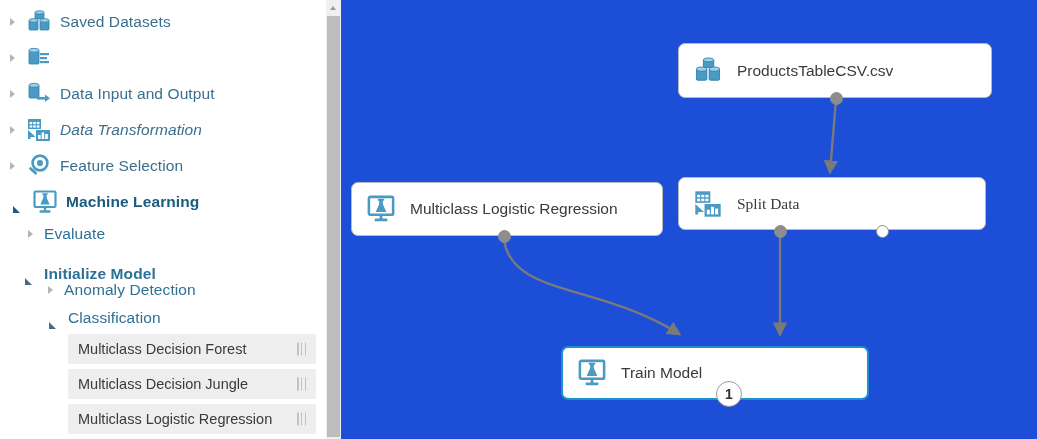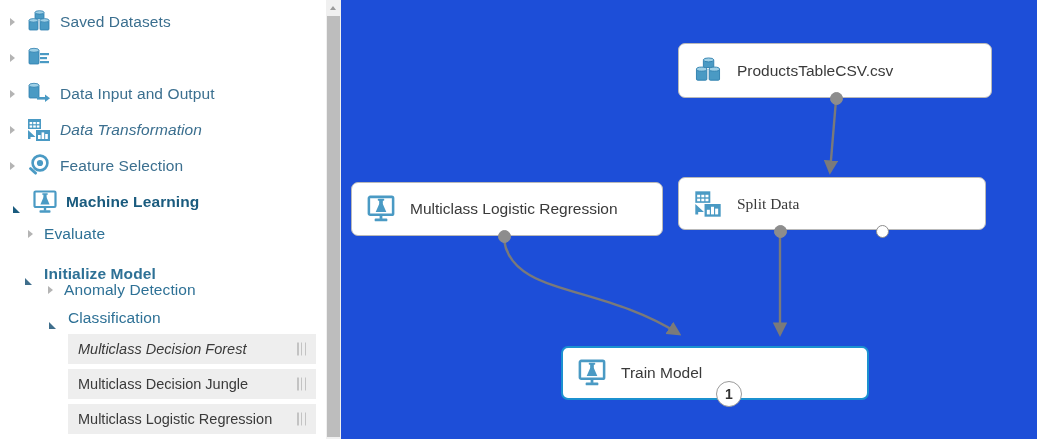--- a/index.html
+++ b/index.html
@@ -317,21 +317,21 @@
         <div class="tree-row" style="top: 272px; left: 44px;">
           <span class="twisty collapsed"></span>
           <span class="cat-label sub">Anomaly Detection</span>
         </div>
         <div class="tree-row" style="top: 300px; left: 48px;">
           <span class="twisty expanded"></span>
           <span class="cat-label sub">Classification</span>
         </div>
       </div>
     <div id="module-container">
-        <div class="module-item" style="top: 334px; font-style: italic;">
+        <div class="module-item" style="top: 334px;">
           <span class="mlabel">Multiclass Decision Forest</span>
           <span class="drag-handle">
             <i></i>
             <i></i>
             <i></i>
           </span>
         </div>
         <div class="module-item" style="top: 369px;">
           <span class="mlabel">Multiclass Decision Jungle</span>
           <span class="drag-handle">

